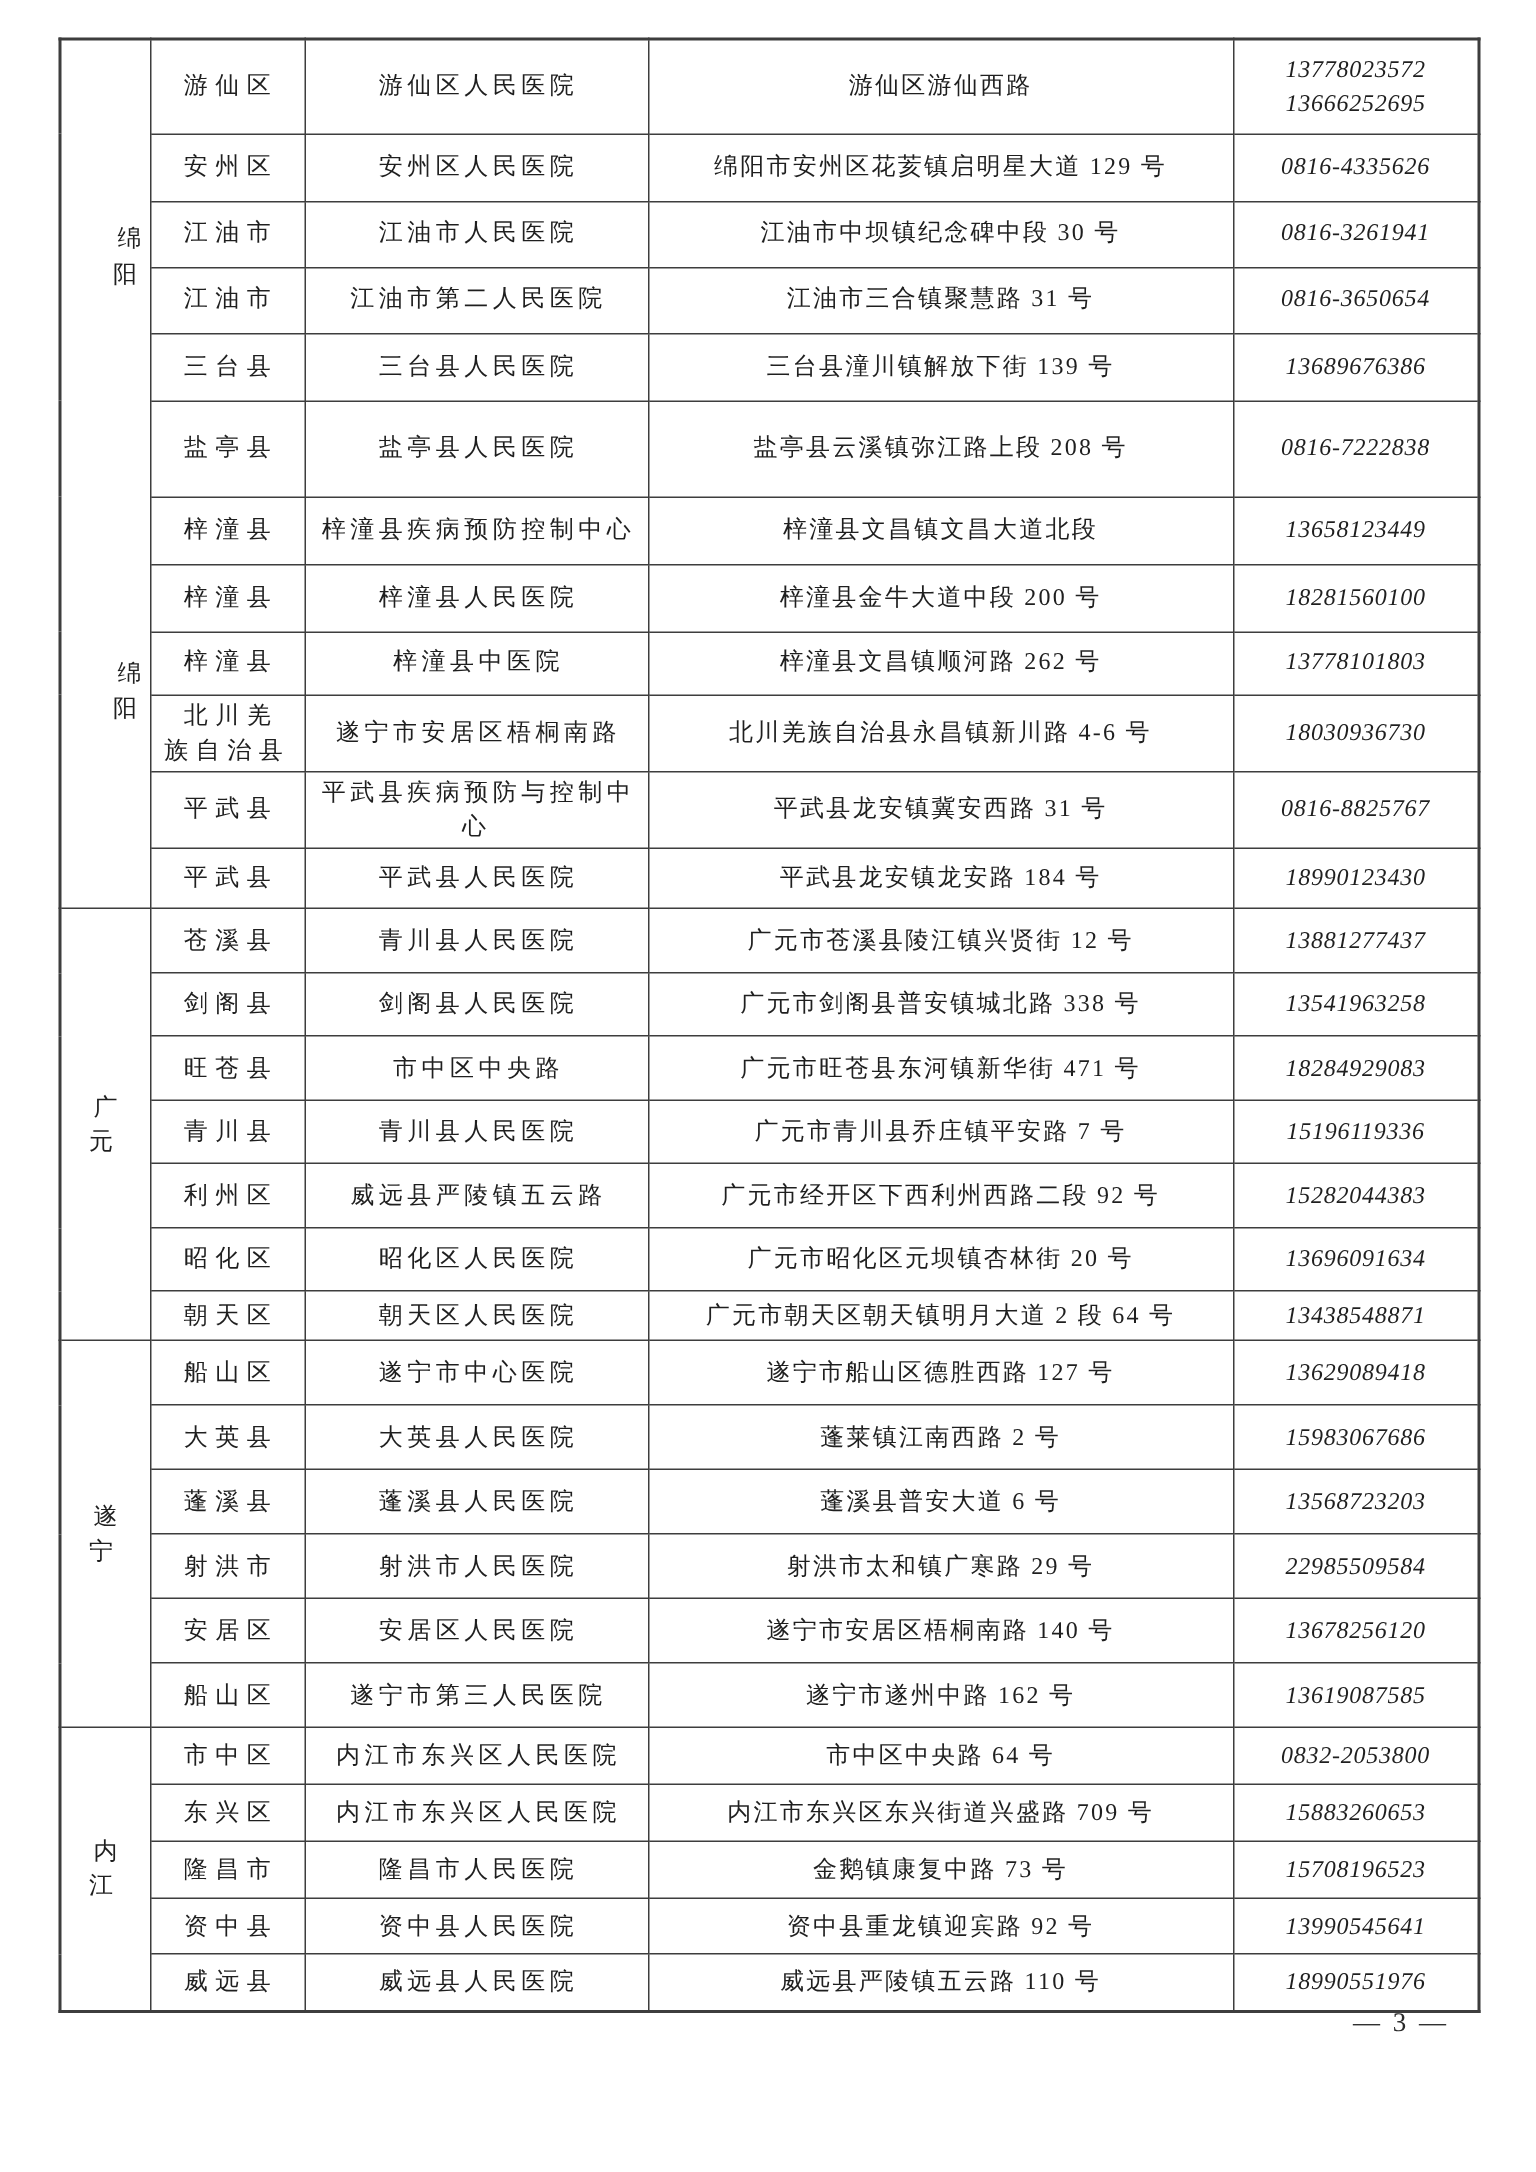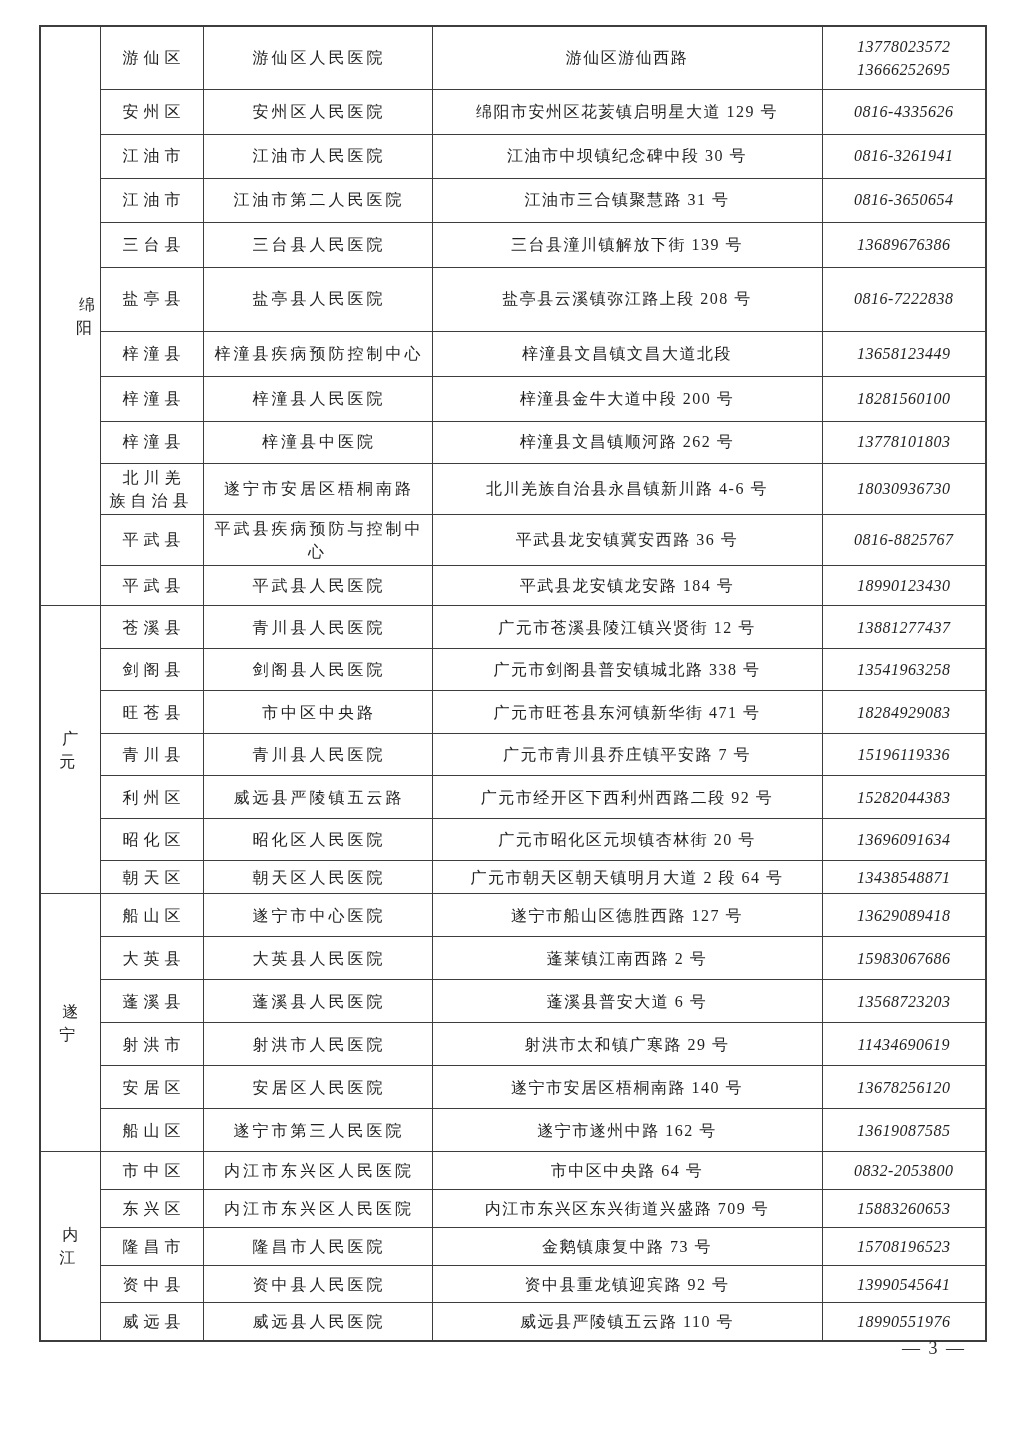--- a/index.html
+++ b/index.html
@@ -29,21 +29,21 @@
     overflow:hidden;
   }
   td.city{
     letter-spacing:6px;
     text-indent:6px;
     padding:2px 2px;
   }
   td.city-stacked{position:relative;padding:0;}
   .city-stack{
     position:absolute;inset:0;
-    display:flex;flex-direction:row;
+    display:flex;flex-direction:column;
     justify-content:space-around;align-items:center;padding-left:32px;
   }
   .city-stack span{letter-spacing:6px;text-indent:6px;}
   td.district{letter-spacing:5px;text-indent:5px;padding:2px 4px;font-family:Liberation Serif, serif;}
   td.facility{letter-spacing:3px;text-indent:3px;padding:2px 9px;}
   td.address{letter-spacing:1.5px;padding:2px 10px;}
   td.phone{
     letter-spacing:0.5px;
     font-size:17px;
     white-space:pre-line;
@@ -136,21 +136,21 @@
       </tr>
       <tr style="height:50px">
         <td class="district">北川羌族自治县</td>
         <td class="facility">遂宁市安居区梧桐南路</td>
         <td class="address">北川羌族自治县永昌镇新川路 4-6 号</td>
         <td class="phone">18030936730</td>
       </tr>
       <tr style="height:50px">
         <td class="district">平武县</td>
         <td class="facility">平武县疾病预防与控制中心</td>
-        <td class="address">平武县龙安镇冀安西路 36 号</td>
+        <td class="address">平武县龙安镇冀安西路 31 号</td>
         <td class="phone">0816-8825767</td>
       </tr>
       <tr style="height:40px">
         <td class="district">平武县</td>
         <td class="facility">平武县人民医院</td>
         <td class="address">平武县龙安镇龙安路 184 号</td>
         <td class="phone">18990123430</td>
       </tr>
 
       <tr style="height:43px">
@@ -213,21 +213,21 @@
       <tr style="height:43px">
         <td class="district">蓬溪县</td>
         <td class="facility">蓬溪县人民医院</td>
         <td class="address">蓬溪县普安大道 6 号</td>
         <td class="phone">13568723203</td>
       </tr>
       <tr style="height:43px">
         <td class="district">射洪市</td>
         <td class="facility">射洪市人民医院</td>
         <td class="address">射洪市太和镇广寒路 29 号</td>
-        <td class="phone">11434690619</td>
+        <td class="phone">22985509584</td>
       </tr>
       <tr style="height:43px">
         <td class="district">安居区</td>
         <td class="facility">安居区人民医院</td>
         <td class="address">遂宁市安居区梧桐南路 140 号</td>
         <td class="phone">13678256120</td>
       </tr>
       <tr style="height:43px">
         <td class="district">船山区</td>
         <td class="facility">遂宁市第三人民医院</td>

